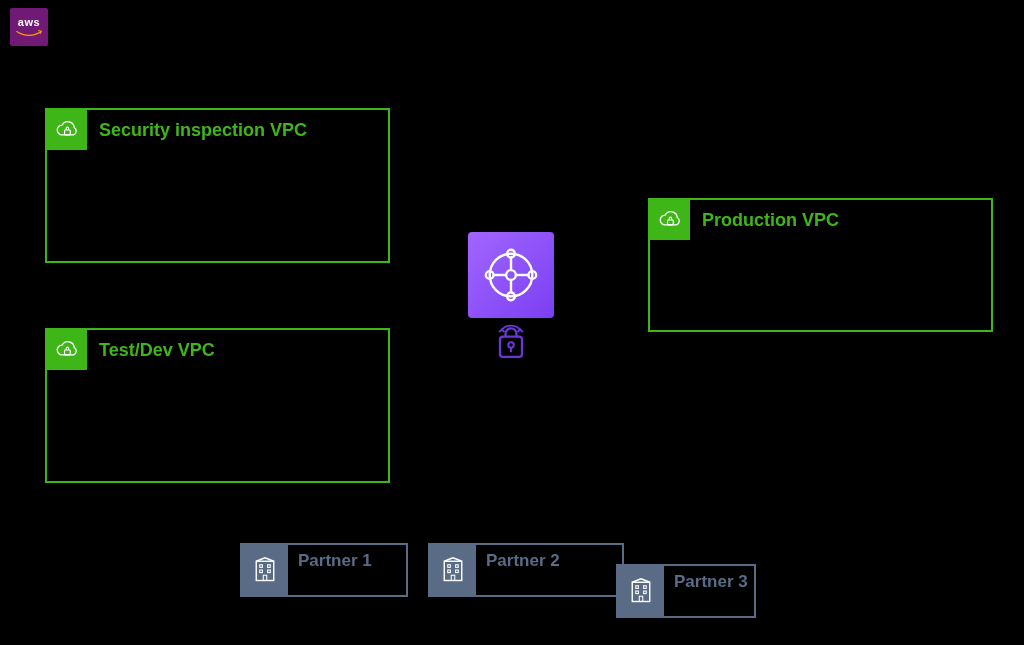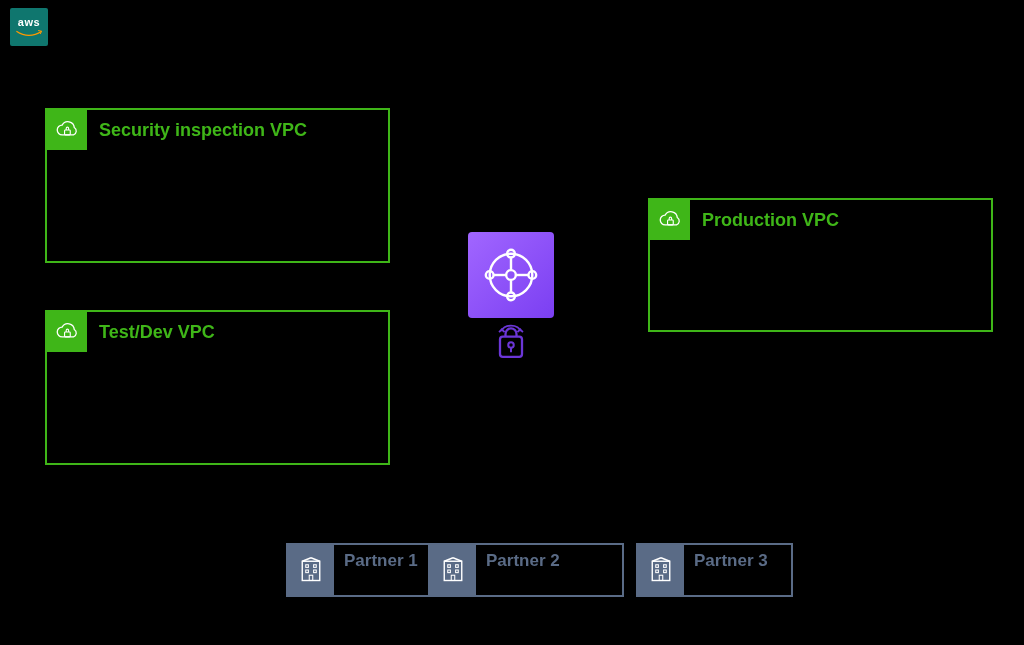--- a/index.html
+++ b/index.html
@@ -11,21 +11,21 @@
     font-family: "Segoe UI", Arial, sans-serif;
     position: relative;
     overflow: hidden;
   }
 
   
   .aws-badge {
     position: absolute;
     left: 10px; top: 8px;
     width: 38px; height: 38px;
-    background: #0f766e;
+    background: #701a75;
     border-radius: 2px;
     display: flex; flex-direction: column;
     align-items: center; justify-content: center;
     color: #fff;
   }
   .aws-badge .txt { font-size: 11px; font-weight: 600; letter-spacing: .5px; }
   .aws-badge svg { width: 28px; height: 10px; margin-top: 1px; }
 
   
   .vpc {
@@ -108,21 +108,21 @@
       <svg viewBox="0 0 32 24">
         <path d="M10 18 a6 6 0 0 1 0-12 a8 8 0 0 1 15 3 a5 5 0 0 1 -1 9 Z" fill="none" stroke="#fff" stroke-width="1.6"></path>
         <rect x="13" y="12" width="7" height="6" rx="1" fill="none" stroke="#fff" stroke-width="1.4"></rect>
         <path d="M15 12 v-2 a1.5 1.5 0 0 1 3 0 v2" fill="none" stroke="#fff" stroke-width="1.4"></path>
       </svg>
     </div>
     <div class="vpc-title">Security inspection VPC</div>
   </div>
 </div>
 
-<div class="vpc" style="left:45px; top:310px; width:345px; height:155px;">
+<div class="vpc" style="left:45px; top:328px; width:345px; height:155px;">
   <div class="vpc-header">
     <div class="vpc-icon">
       <svg viewBox="0 0 32 24">
         <path d="M10 18 a6 6 0 0 1 0-12 a8 8 0 0 1 15 3 a5 5 0 0 1 -1 9 Z" fill="none" stroke="#fff" stroke-width="1.6"></path>
         <rect x="13" y="12" width="7" height="6" rx="1" fill="none" stroke="#fff" stroke-width="1.4"></rect>
         <path d="M15 12 v-2 a1.5 1.5 0 0 1 3 0 v2" fill="none" stroke="#fff" stroke-width="1.4"></path>
       </svg>
     </div>
     <div class="vpc-title">Test/Dev VPC</div>
   </div>
@@ -165,21 +165,21 @@
 
     <rect x="12" y="16" width="24" height="22" rx="3" fill="none" stroke="#6b36d6" stroke-width="2.5"></rect>
 
     <path d="M18 16 v-3 a6 6 0 0 1 12 0 v3" fill="none" stroke="#6b36d6" stroke-width="2.5"></path>
 
     <circle cx="24" cy="25" r="3" fill="none" stroke="#6b36d6" stroke-width="2.2"></circle>
     <line x1="24" y1="28" x2="24" y2="33" stroke="#6b36d6" stroke-width="2.2"></line>
   </svg>
 </div>
 
-<div class="partner" style="left:240px; top:543px; width:168px;margin-left:46px;">
+<div class="partner" style="left:240px; top:543px; width:168px;">
   <div class="partner-icon">
     <svg viewBox="0 0 32 32">
       <rect x="6" y="6" width="20" height="22" fill="none" stroke="#fff" stroke-width="1.6"></rect>
       <line x1="6" y1="6" x2="16" y2="2" stroke="#fff" stroke-width="1.6"></line>
       <line x1="16" y1="2" x2="26" y2="6" stroke="#fff" stroke-width="1.6"></line>
       <rect x="10" y="10" width="3" height="3" fill="none" stroke="#fff" stroke-width="1.2"></rect>
       <rect x="19" y="10" width="3" height="3" fill="none" stroke="#fff" stroke-width="1.2"></rect>
       <rect x="10" y="16" width="3" height="3" fill="none" stroke="#fff" stroke-width="1.2"></rect>
       <rect x="19" y="16" width="3" height="3" fill="none" stroke="#fff" stroke-width="1.2"></rect>
       <rect x="14" y="22" width="4" height="6" fill="none" stroke="#fff" stroke-width="1.2"></rect>
@@ -197,21 +197,21 @@
       <rect x="10" y="10" width="3" height="3" fill="none" stroke="#fff" stroke-width="1.2"></rect>
       <rect x="19" y="10" width="3" height="3" fill="none" stroke="#fff" stroke-width="1.2"></rect>
       <rect x="10" y="16" width="3" height="3" fill="none" stroke="#fff" stroke-width="1.2"></rect>
       <rect x="19" y="16" width="3" height="3" fill="none" stroke="#fff" stroke-width="1.2"></rect>
       <rect x="14" y="22" width="4" height="6" fill="none" stroke="#fff" stroke-width="1.2"></rect>
     </svg>
   </div>
   <div class="partner-label">Partner 2</div>
 </div>
 
-<div class="partner" style="left:616px; top:543px; width:157px;margin-left:20px;">
+<div class="partner" style="left:616px; top:564px; width:140px;">
   <div class="partner-icon">
     <svg viewBox="0 0 32 32">
       <rect x="6" y="6" width="20" height="22" fill="none" stroke="#fff" stroke-width="1.6"></rect>
       <line x1="6" y1="6" x2="16" y2="2" stroke="#fff" stroke-width="1.6"></line>
       <line x1="16" y1="2" x2="26" y2="6" stroke="#fff" stroke-width="1.6"></line>
       <rect x="10" y="10" width="3" height="3" fill="none" stroke="#fff" stroke-width="1.2"></rect>
       <rect x="19" y="10" width="3" height="3" fill="none" stroke="#fff" stroke-width="1.2"></rect>
       <rect x="10" y="16" width="3" height="3" fill="none" stroke="#fff" stroke-width="1.2"></rect>
       <rect x="19" y="16" width="3" height="3" fill="none" stroke="#fff" stroke-width="1.2"></rect>
       <rect x="14" y="22" width="4" height="6" fill="none" stroke="#fff" stroke-width="1.2"></rect>

